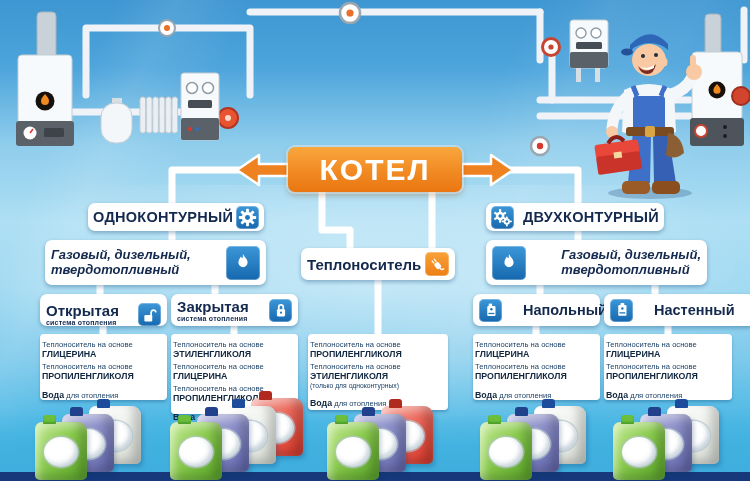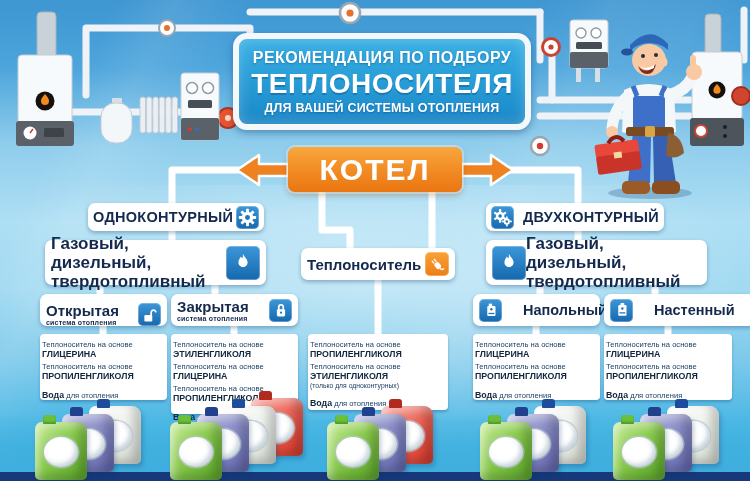--- a/index.html
+++ b/index.html
@@ -37,21 +37,21 @@
     color:#fff;font-size:30px;font-weight:bold;letter-spacing:2px;text-align:center;line-height:45px;}
 
   .wbox{position:absolute;z-index:4;background:#fff;border-radius:7px;box-sizing:border-box;
     box-shadow:0 2px 4px rgba(10,60,110,.35);display:flex;align-items:center;color:#14294E;}
   .isq{flex:0 0 auto;display:flex;align-items:center;justify-content:center;border-radius:5px;
     background:linear-gradient(180deg,#3C97D8,#1668AE);box-shadow:inset 0 0 0 1px rgba(255,255,255,.3);}
   .isq.orange{background:linear-gradient(180deg,#F8A238,#ED7E14);}
   .branch{top:203px;height:28px;padding:0 5px;justify-content:space-between;font-weight:bold;font-size:14.5px;letter-spacing:.3px;}
   .branch .isq{width:23px;height:23px;}
   .fuel{top:240px;width:221px;height:45px;padding:0 6px;justify-content:space-between;}
-  .fuel .ftxt{font-weight:bold;font-size:17px;line-height:1.12;}
+  .fuel .ftxt{font-weight:bold;font-size:13px;line-height:1.12;font-style:italic;}
   .fuel .ftxt span{display:block;}
   .fuel .isq{width:34px;height:34px;}
   .electric{left:301px;top:248px;width:154px;height:32px;padding:0 6px;justify-content:space-between;font-weight:bold;font-size:15px;}
   .electric .isq{width:24px;height:24px;}
   .sys{top:294px;height:32px;padding:0 6px;justify-content:space-between;}
   .sys .isq{width:23px;height:23px;}
   .sys .stx{display:flex;flex-direction:column;line-height:1;}
   .sys .stitle{font-weight:bold;font-size:15px;}
   .sys .ssub{font-weight:bold;font-size:7px;letter-spacing:.2px;margin-top:1px;}
   .sys1 .stitle,.sys2 .stitle{font-size:15px;}
@@ -218,25 +218,20 @@
       <path d="M630,52 Q648,28 668,50 L668,44 Q650,24 630,45 Z" fill="#2E66B8"></path>
       <path d="M629,51 Q648,36 668,49 Q668,42 650,35 Q634,36 629,51 Z" fill="#2E66B8"></path>
       <ellipse cx="627" cy="52" rx="6" ry="3.5" fill="#24519A"></ellipse>
       <circle cx="643" cy="56" r="2" fill="#23303C"></circle>
         <circle cx="656" cy="55" r="2" fill="#23303C"></circle>
       <path d="M638,66 q9,10 18,-2 q-2,10 -9,10 q-6,0 -9,-8z" fill="#7A2A1E"></path>
       <path d="M640,66.5 q8,3.5 14,-1.5 l0,3 q-7,4 -14,-1.5z" fill="#fff"></path>
     </g>
   </svg>
 
-  <div class="banner">
-    <div class="b1">РЕКОМЕНДАЦИЯ ПО ПОДБОРУ</div>
-    <div class="b2">ТЕПЛОНОСИТЕЛЯ</div>
-    <div class="b3">ДЛЯ ВАШЕЙ СИСТЕМЫ ОТОПЛЕНИЯ</div>
-  </div>
 
   <svg class="connectors" width="750" height="481" viewBox="0 0 750 481">
     <g stroke="#FFFFFF" stroke-width="7" fill="none" stroke-linecap="round" stroke-linejoin="round">
       <path d="M243,170 H172 V205"></path>
       <path d="M507,170 H578 V205"></path>
       <path d="M322,191 V230 H350 V252"></path>
       <path d="M432,191 V252"></path>
       <path d="M172,229 V243"></path>
       <path d="M578,229 V243"></path>
       <path d="M100,284 V297"></path>

